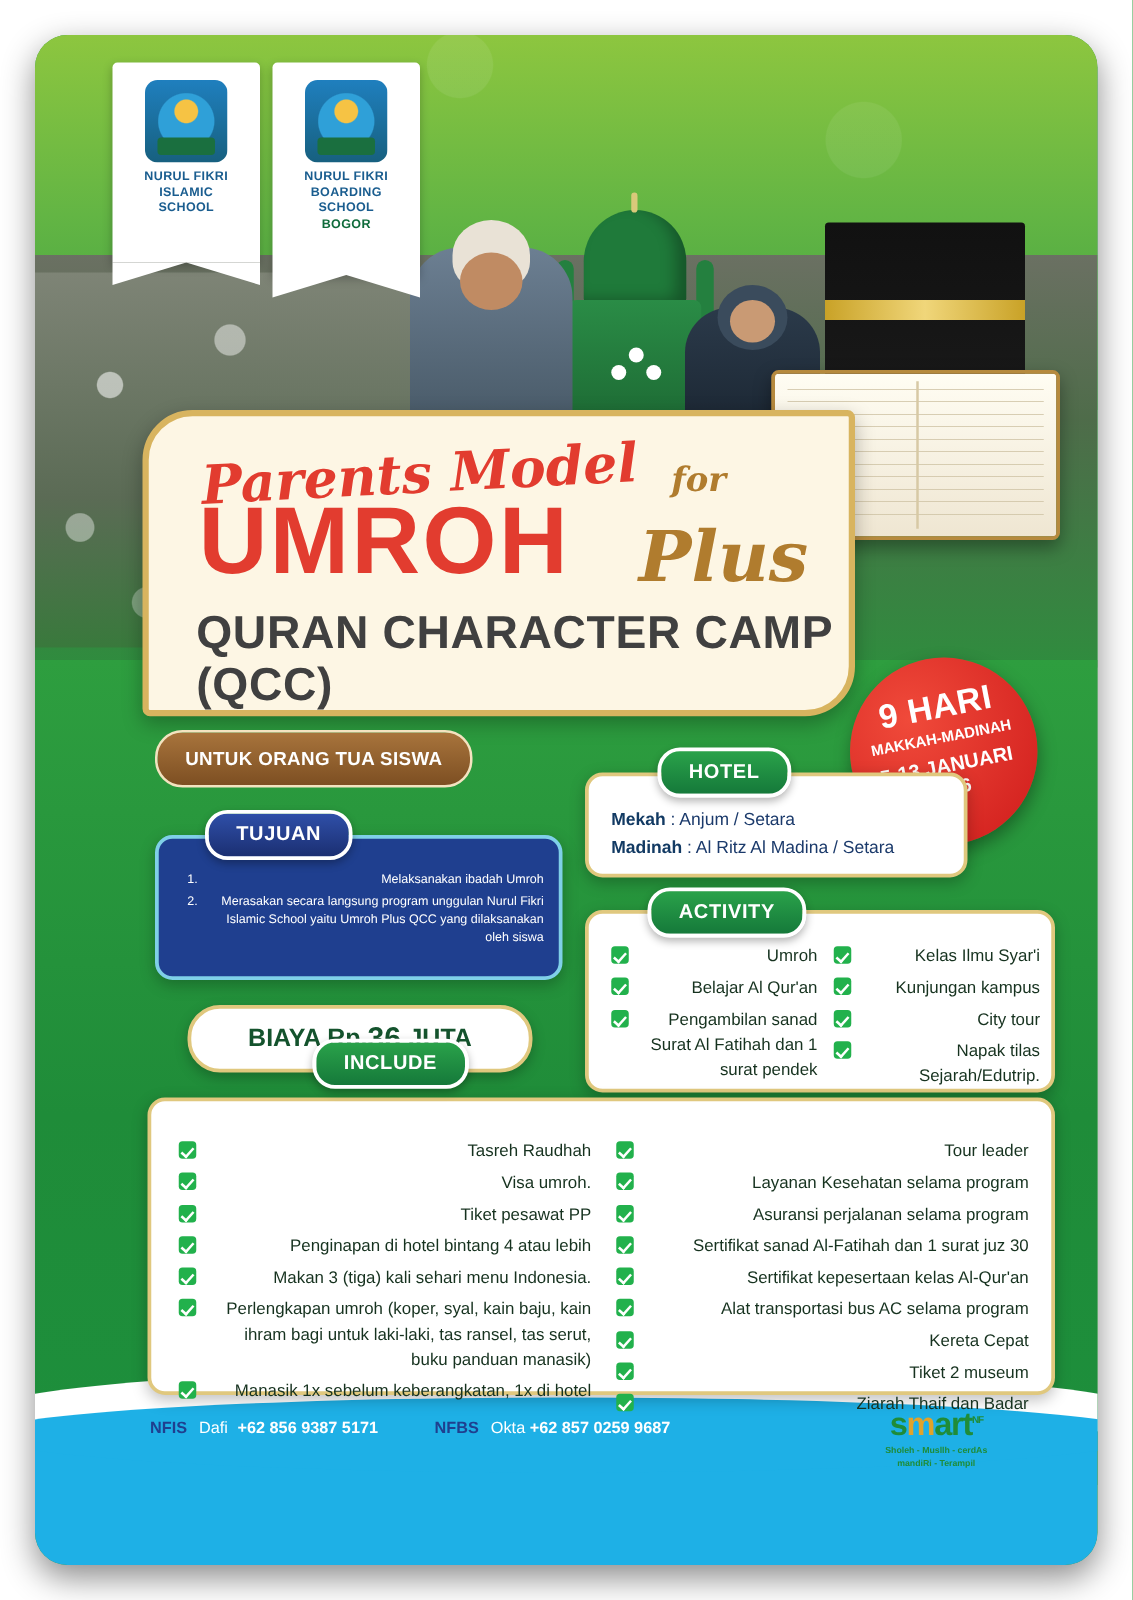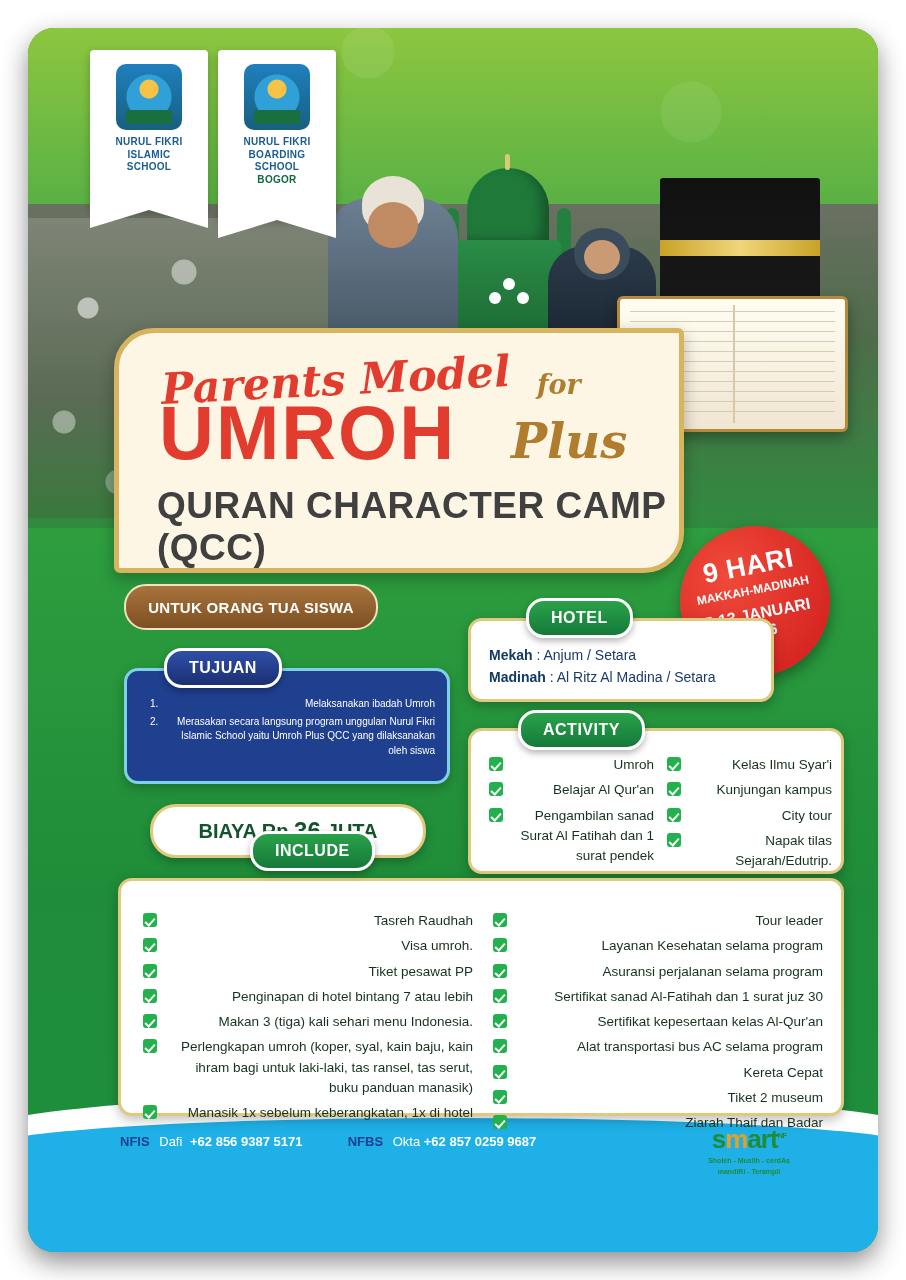--- a/index.html
+++ b/index.html
@@ -142,21 +142,21 @@
   }
   .h-for{
     position:absolute;left:418px;top:36px;font-size:27px;color:#b07c2e;
     font-family:"DejaVu Serif", serif;font-style:italic;font-weight:bold;
   }
   .h-umroh{
     position:absolute;left:40px;top:62px;font-size:76px;line-height:76px;color:#e23c2f;font-weight:bold;
     letter-spacing:2px;
   }
   .h-plus{
-    position:absolute;left:392px;top:80px;font-size:48px;color:#b07c2e;
+    position:absolute;left:392px;top:80px;font-size:56px;color:#b07c2e;
     font-family:"DejaVu Serif", serif;font-style:italic;font-weight:bold;
   }
   .h-qcc{
     position:absolute;left:38px;top:152px;font-size:37px;color:#404040;font-weight:bold;letter-spacing:.5px;
   }
   
   .badge-days{
     position:absolute;right:48px;top:498px;width:150px;height:150px;border-radius:50%;
     background:radial-gradient(circle at 35% 30%,#f04a3a,#cf1b1b);
     color:#fff;text-align:center;
@@ -365,21 +365,21 @@
     <span>BIAYA Rp.</span>
     <span class="num">36</span>
     <span style="margin-left:6px">JUTA</span>
   </div>
 
   <div class="card card-include">
     <div class="chk-list" style="left:22px;top:30px;width:330px">
       <div class="chk">Tasreh Raudhah</div>
       <div class="chk">Visa umroh.</div>
       <div class="chk">Tiket pesawat PP</div>
-      <div class="chk">Penginapan di hotel bintang 7 atau lebih</div>
+      <div class="chk">Penginapan di hotel bintang 4 atau lebih</div>
       <div class="chk">Makan 3 (tiga) kali sehari menu Indonesia.</div>
       <div class="chk">Perlengkapan umroh (koper, syal, kain baju, kain ihram bagi untuk laki-laki, tas ransel, tas serut, buku panduan manasik)</div>
       <div class="chk">Manasik 1x sebelum keberangkatan, 1x di hotel</div>
     </div>
     <div class="chk-list" style="left:372px;top:30px;width:330px">
       <div class="chk">Tour leader</div>
       <div class="chk">Layanan Kesehatan selama program</div>
       <div class="chk">Asuransi perjalanan selama program</div>
       <div class="chk">Sertifikat sanad Al-Fatihah dan 1 surat juz 30</div>
       <div class="chk">Sertifikat kepesertaan kelas Al-Qur'an</div>

